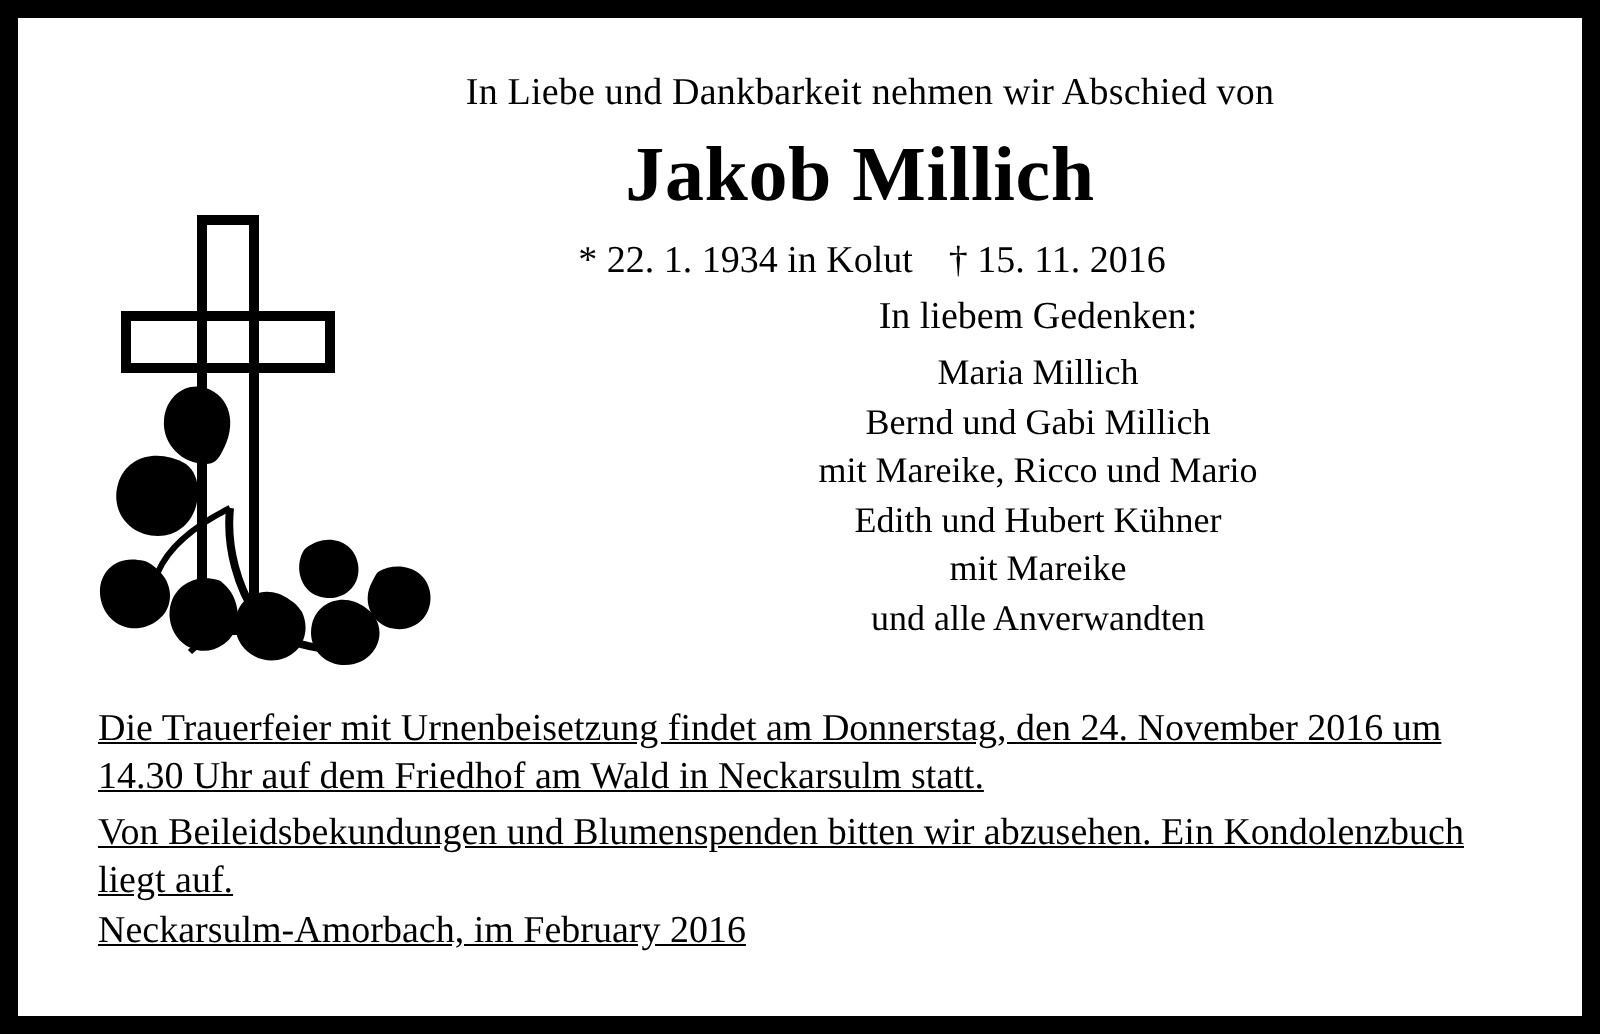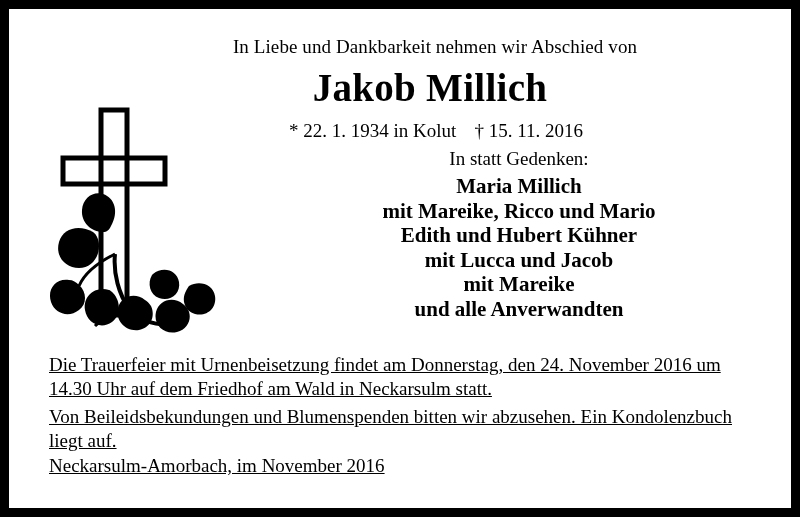--- a/index.html
+++ b/index.html
@@ -89,22 +89,22 @@
   .mourn-title {
     font-size: 19px;
     margin-bottom: 4px;
   }
   .mourn-list {
     list-style: none;
     margin: 0;
     padding: 0;
   }
   .mourn-list li {
-    font-size: 21px;
-    font-weight: bold;
+    font-size: 18px;
+    font-weight: normal;
     line-height: 24.5px;
     white-space: nowrap;
   }
 
   
   .para {
     position: absolute;
     left: 40px;
     width: 712px;
     font-size: 19px;
@@ -148,29 +148,29 @@
         <path d="M20 176 C 6 174, -2 186, 2 198 C 6 210, 20 214, 30 206 C 38 200, 38 188, 30 181 C 27 178, 24 176, 20 176 Z" fill="#000000"></path>
         <path d="M60 186 C 46 182, 34 192, 36 206 C 38 219, 52 226, 63 218 C 72 212, 72 197, 64 189 C 63 188, 61 186, 60 186 Z" fill="#000000"></path>
         <path d="M96 196 C 86 188, 72 192, 69 204 C 66 217, 77 228, 90 226 C 101 224, 107 213, 102 202 C 100 199, 98 197, 96 196 Z" fill="#000000"></path>
         <path d="M134 200 C 124 192, 110 196, 107 208 C 104 221, 115 231, 128 228 C 140 225, 144 212, 138 204 C 137 202, 135 201, 134 200 Z" fill="#000000"></path>
         <path d="M140 182 C 150 176, 164 180, 166 192 C 168 204, 158 213, 146 210 C 136 207, 132 196, 137 187 C 138 185, 139 183, 140 182 Z" fill="#000000"></path>
         <path d="M104 170 C 114 162, 128 166, 130 178 C 132 190, 121 198, 110 194 C 101 191, 98 179, 103 171 Z" fill="#000000"></path>
       </svg>
     </div>
 
     <div class="mourn-block">
-      <div class="mourn-title">In statt Gedenken:</div>
+      <div class="mourn-title">In liebem Gedenken:</div>
       <ul class="mourn-list">
         <li>Maria Millich</li>
+        <li>Bernd und Gabi Millich</li>
         <li>mit Mareike, Ricco und Mario</li>
         <li>Edith und Hubert Kühner</li>
-        <li>mit Lucca und Jacob</li>
         <li>mit Mareike</li>
         <li>und alle Anverwandten</li>
       </ul>
     </div>
 
     <div class="para para-ceremony">Die Trauerfeier mit Urnenbeisetzung findet am Donnerstag, den 24. November 2016 um 14.30 Uhr auf dem Friedhof am Wald in Neckarsulm statt.</div>
     <div class="para para-flowers">Von Beileidsbekundungen und Blumenspenden bitten wir abzusehen. Ein Kondolenzbuch liegt auf.</div>
-    <div class="para para-place">Neckarsulm-Amorbach, im November 2016</div>
+    <div class="para para-place">Neckarsulm-Amorbach, im February 2016</div>
 
   </div>
 </div>
 
 </body></html>

